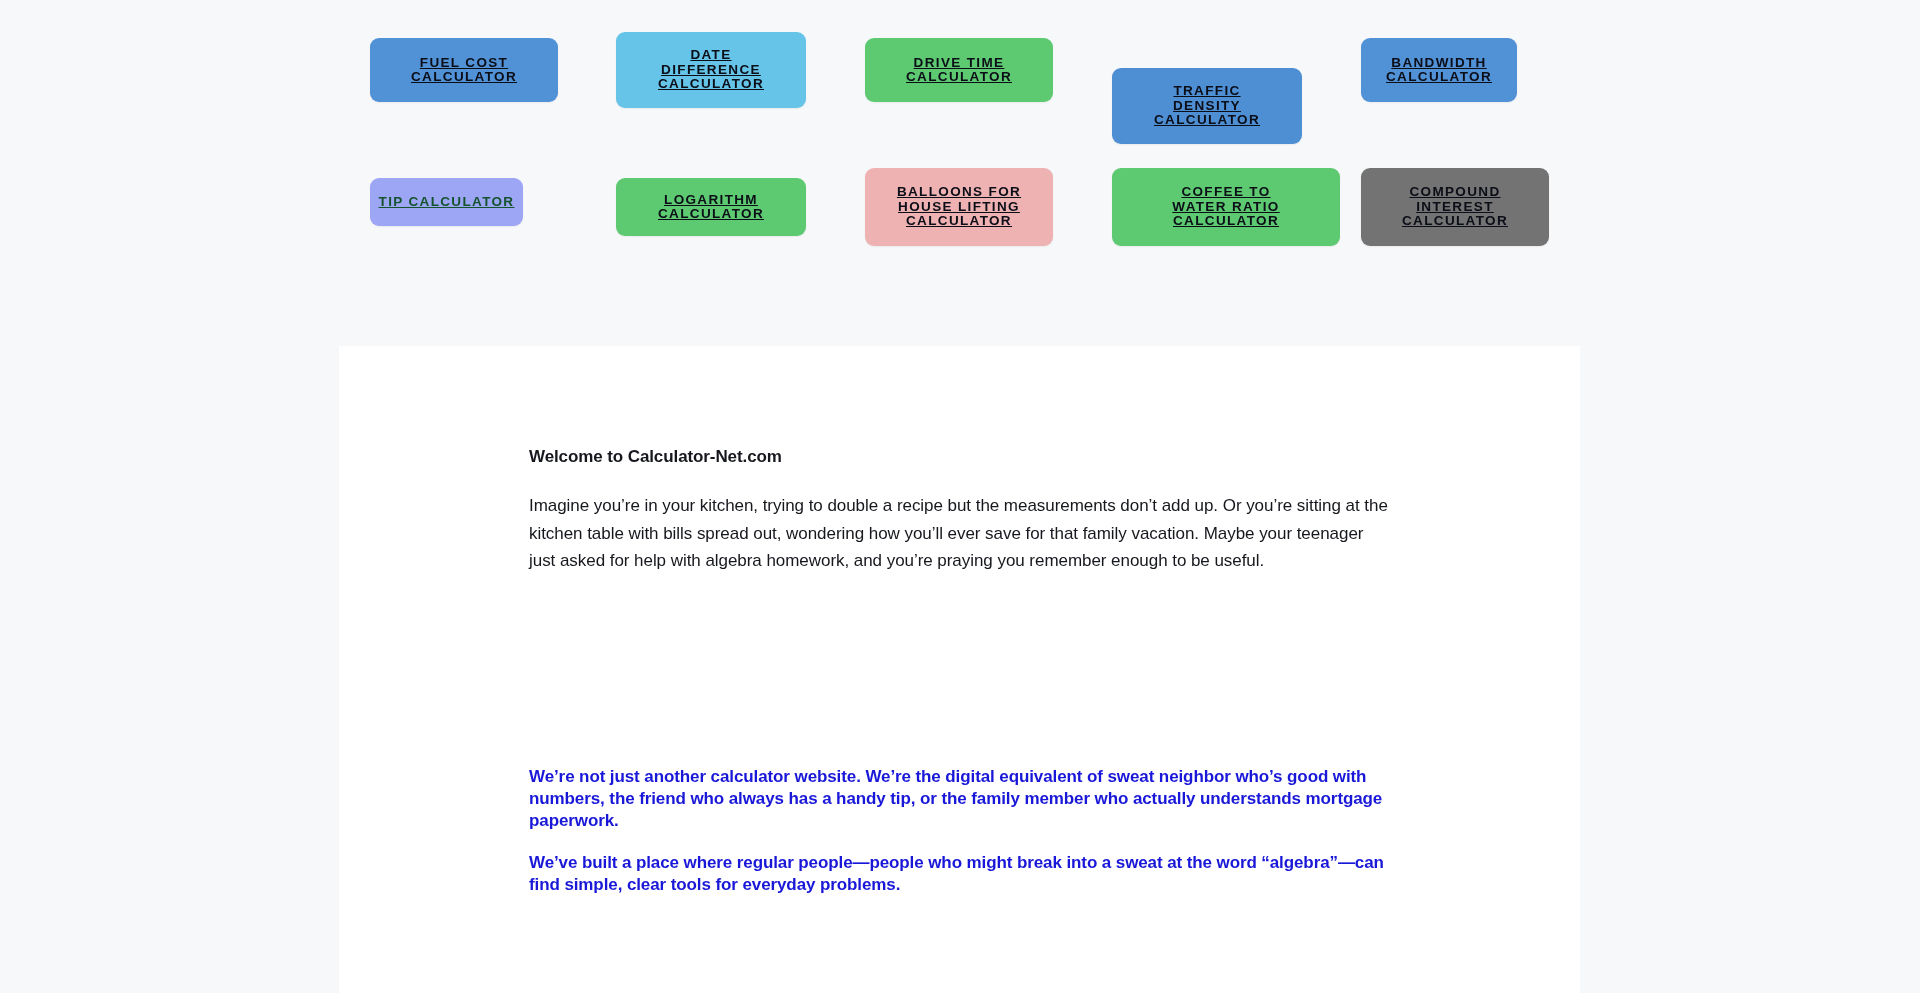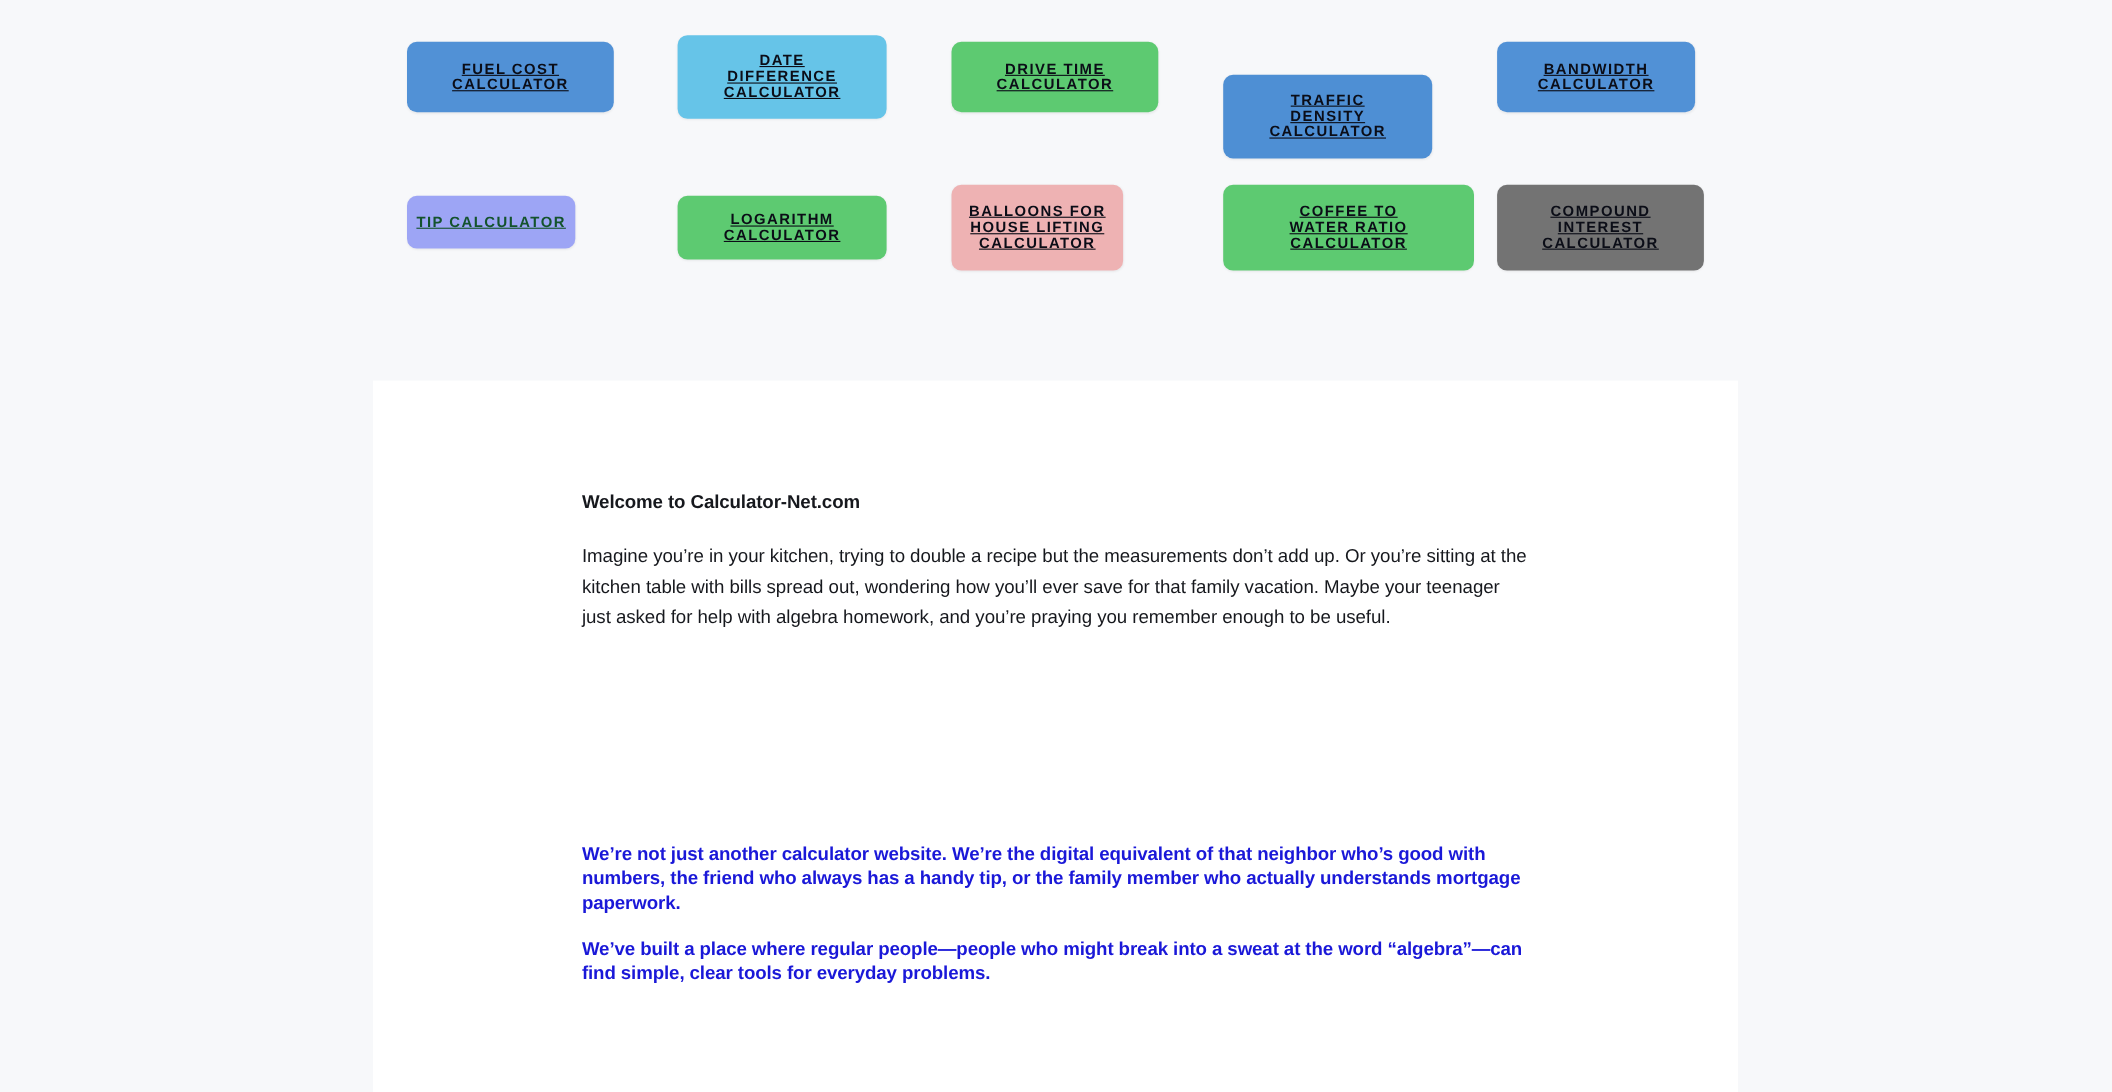--- a/index.html
+++ b/index.html
@@ -114,28 +114,28 @@
       <button class="calc-button" style="left: 370px; top: 38px; width: 188px; height: 64px; background: rgb(81, 145, 214); color: rgb(11, 13, 23);">Fuel Cost
 Calculator</button>
       <button class="calc-button" style="left: 616px; top: 32px; width: 190px; height: 76px; background: rgb(102, 196, 232); color: rgb(11, 13, 23);">Date
 Difference
 Calculator</button>
       <button class="calc-button" style="left: 865px; top: 38px; width: 188px; height: 64px; background: rgb(93, 202, 113); color: rgb(11, 13, 23);">Drive Time
 Calculator</button>
       <button class="calc-button" style="left: 1112px; top: 32px; width: 190px; height: 76px; background: rgb(78, 143, 212); color: rgb(11, 13, 23); margin-top: 36px;">Traffic
 Density
 Calculator</button>
-      <button class="calc-button" style="left: 1361px; top: 38px; width: 180px; height: 64px; background: rgb(81, 145, 214); color: rgb(11, 13, 23);">Bandwidth
+      <button class="calc-button" style="left: 1361px; top: 38px; width: 156px; height: 64px; background: rgb(81, 145, 214); color: rgb(11, 13, 23);">Bandwidth
 Calculator</button>
     </div>
   <div class="button-row row-2">
       <button class="calc-button" style="left: 370px; top: 43px; width: 153px; height: 48px; background: rgb(157, 165, 245); color: #14532d;">Tip Calculator</button>
       <button class="calc-button" style="left: 616px; top: 43px; width: 190px; height: 58px; background: rgb(93, 202, 113); color: rgb(11, 13, 23);">Logarithm
 Calculator</button>
-      <button class="calc-button" style="left: 865px; top: 33px; width: 156px; height: 78px; background: rgb(238, 178, 179); color: rgb(11, 13, 23);">Balloons for
+      <button class="calc-button" style="left: 865px; top: 33px; width: 188px; height: 78px; background: rgb(238, 178, 179); color: rgb(11, 13, 23);">Balloons for
 House Lifting
 Calculator</button>
       <button class="calc-button" style="left: 1112px; top: 33px; width: 228px; height: 78px; background: rgb(93, 202, 113); color: rgb(11, 13, 23);">Coffee To
 Water Ratio
 Calculator</button>
       <button class="calc-button" style="left: 1361px; top: 33px; width: 188px; height: 78px; background: #737373; color: rgb(11, 13, 23);">Compound
 Interest
 Calculator</button>
     </div>
 </div>
@@ -144,17 +144,17 @@
 
   <div class="prose-block" id="intro-block">
     <p class="prose-paragraph">Imagine you’re in your kitchen, trying to double a recipe but the measurements don’t add up. Or you’re sitting at the kitchen table with bills spread out, wondering how you’ll ever save for that family vacation. Maybe your teenager just asked for help with algebra homework, and you’re praying you remember enough to be useful.</p>
   </div>
 
   <div class="prose-block" id="welcome-block">
     <p class="prose-heading">Welcome to Calculator-Net.com</p>
   </div>
 
   <div class="prose-block" id="emphasis-block">
-    <p class="prose-emphasis" style="color: rgb(26, 24, 216);">We’re not just another calculator website. We’re the digital equivalent of that neighbor who’s good with numbers, the friend who always has a handy tip, or the family member who actually understands mortgage paperwork.</p>
+    <p class="prose-emphasis" style="color: rgb(26, 24, 216);">We’re not just another calculator website. We’re the digital equivalent of sweat neighbor who’s good with numbers, the friend who always has a handy tip, or the family member who actually understands mortgage paperwork.</p>
     <p class="prose-emphasis" style="color: rgb(26, 24, 216);">We’ve built a place where regular people—people who might break into a sweat at the word “algebra”—can find simple, clear tools for everyday problems.</p>
   </div>
 
 </div>
 
 </body></html>

